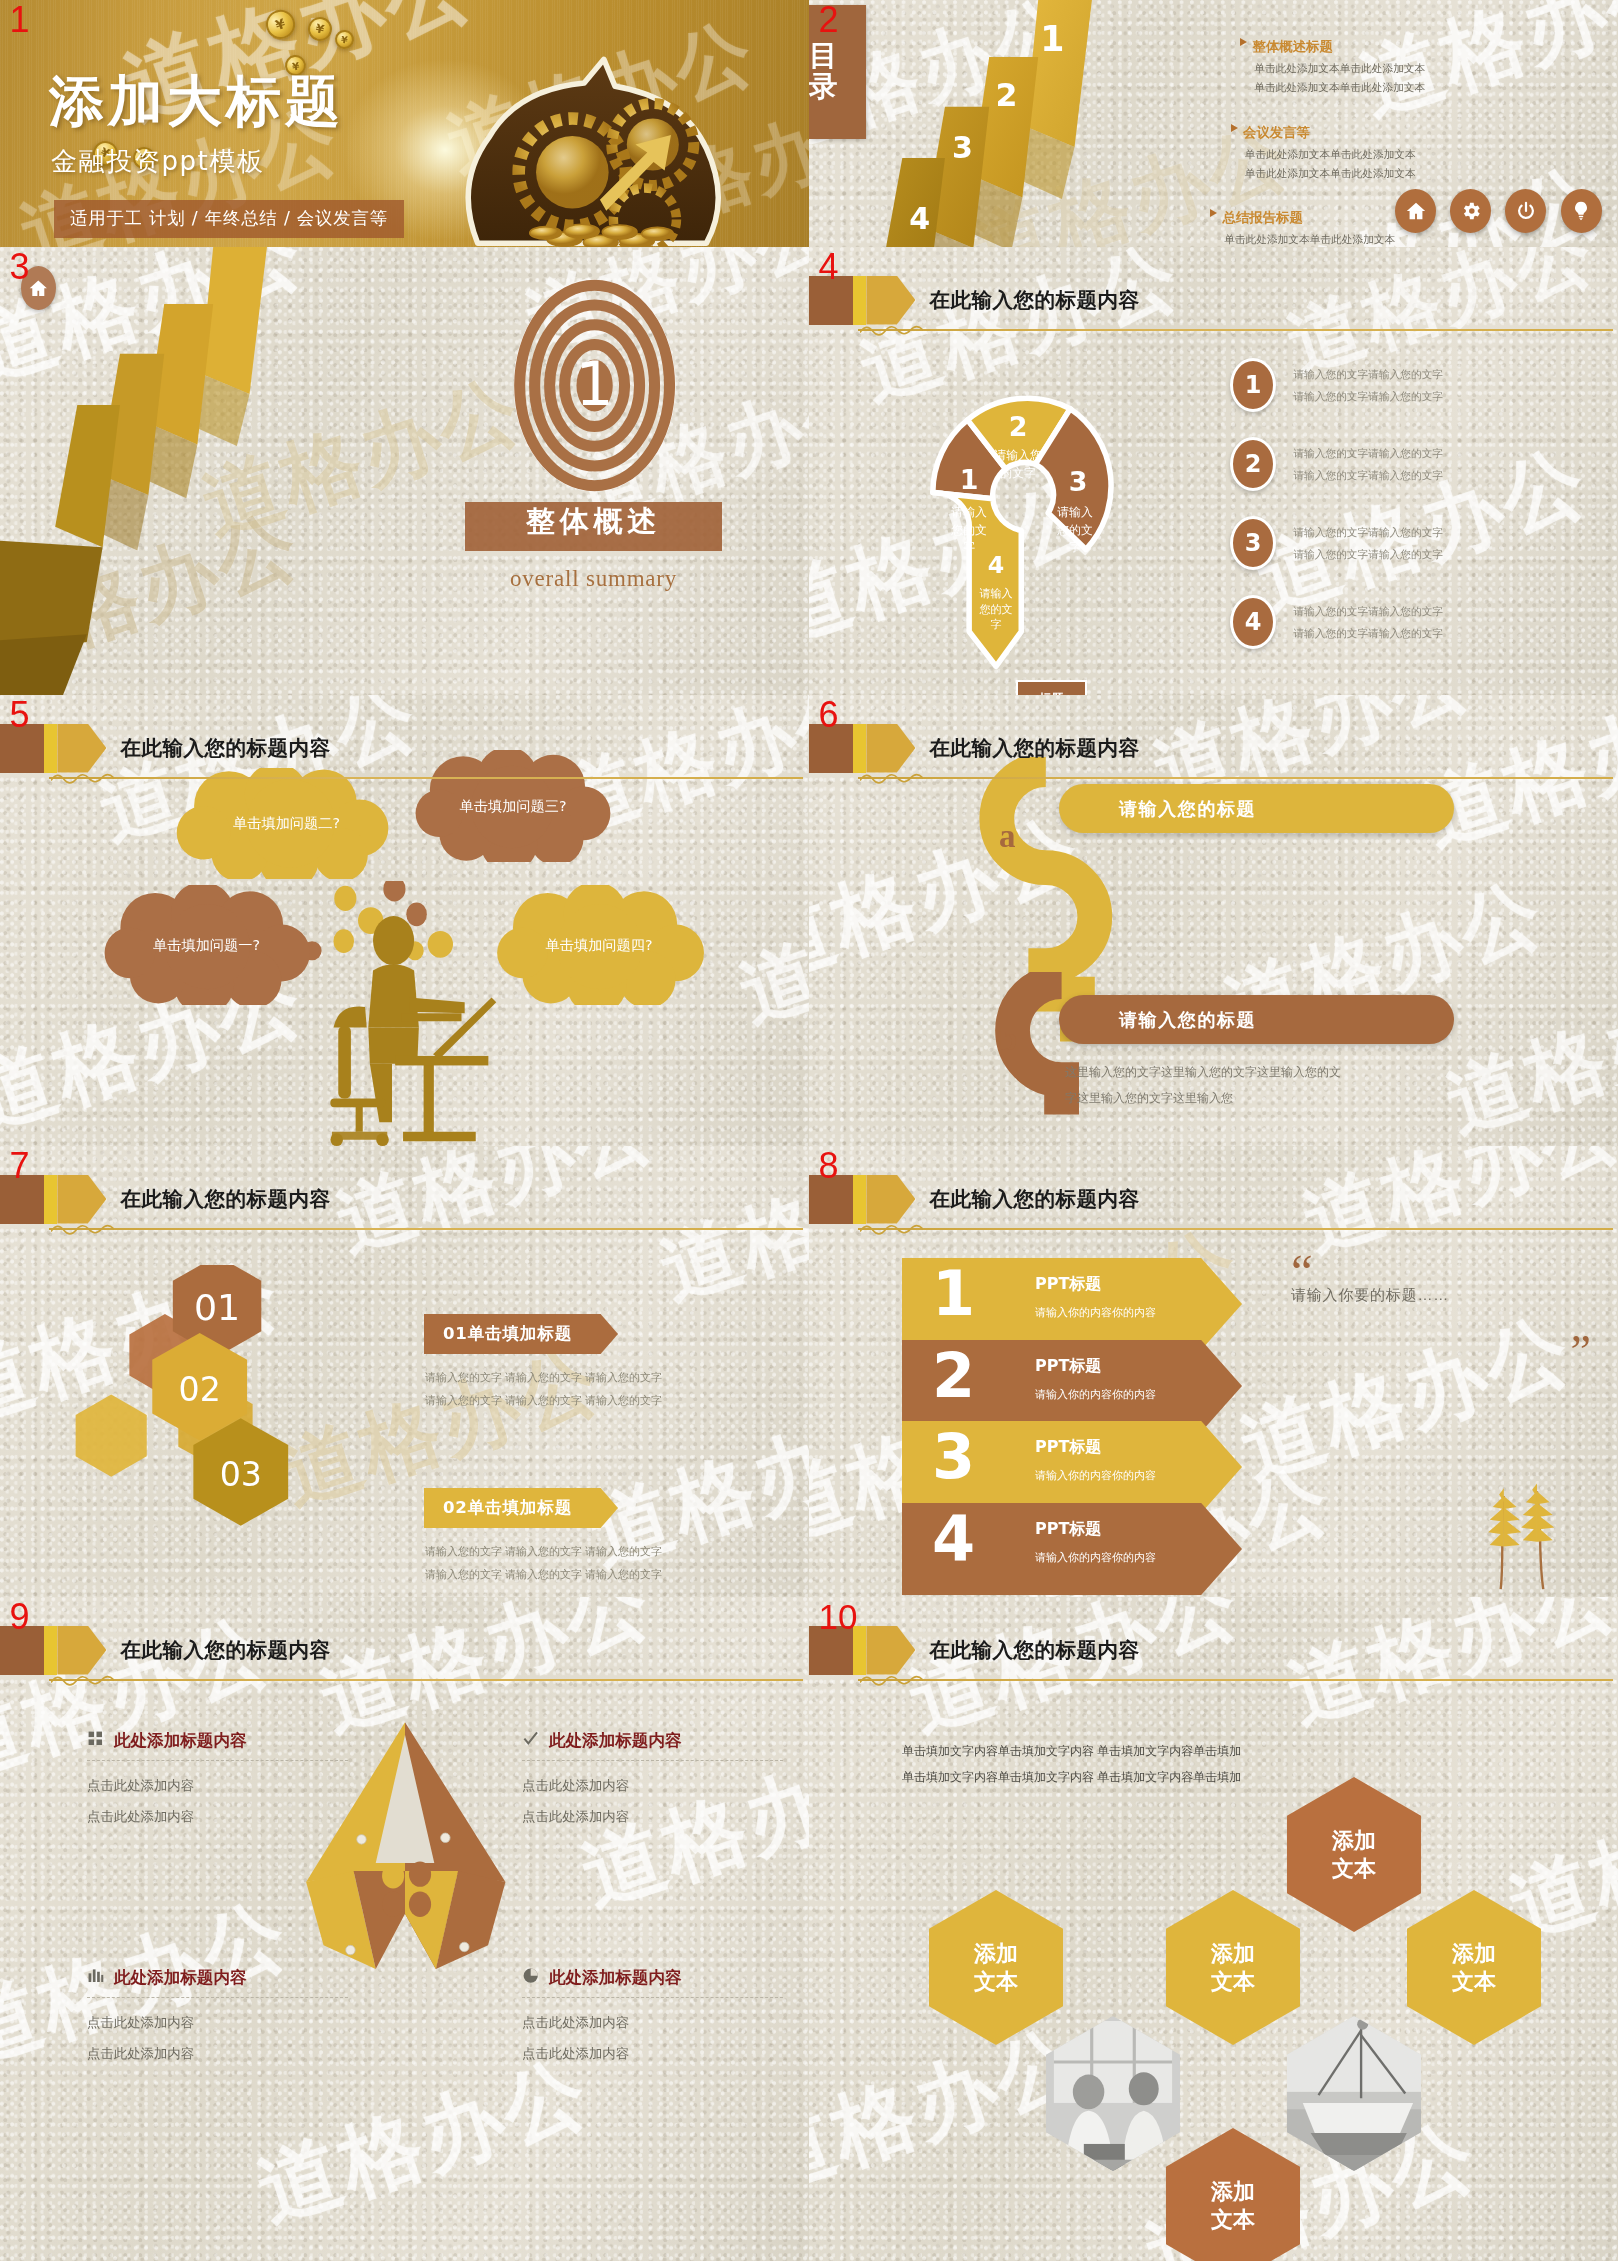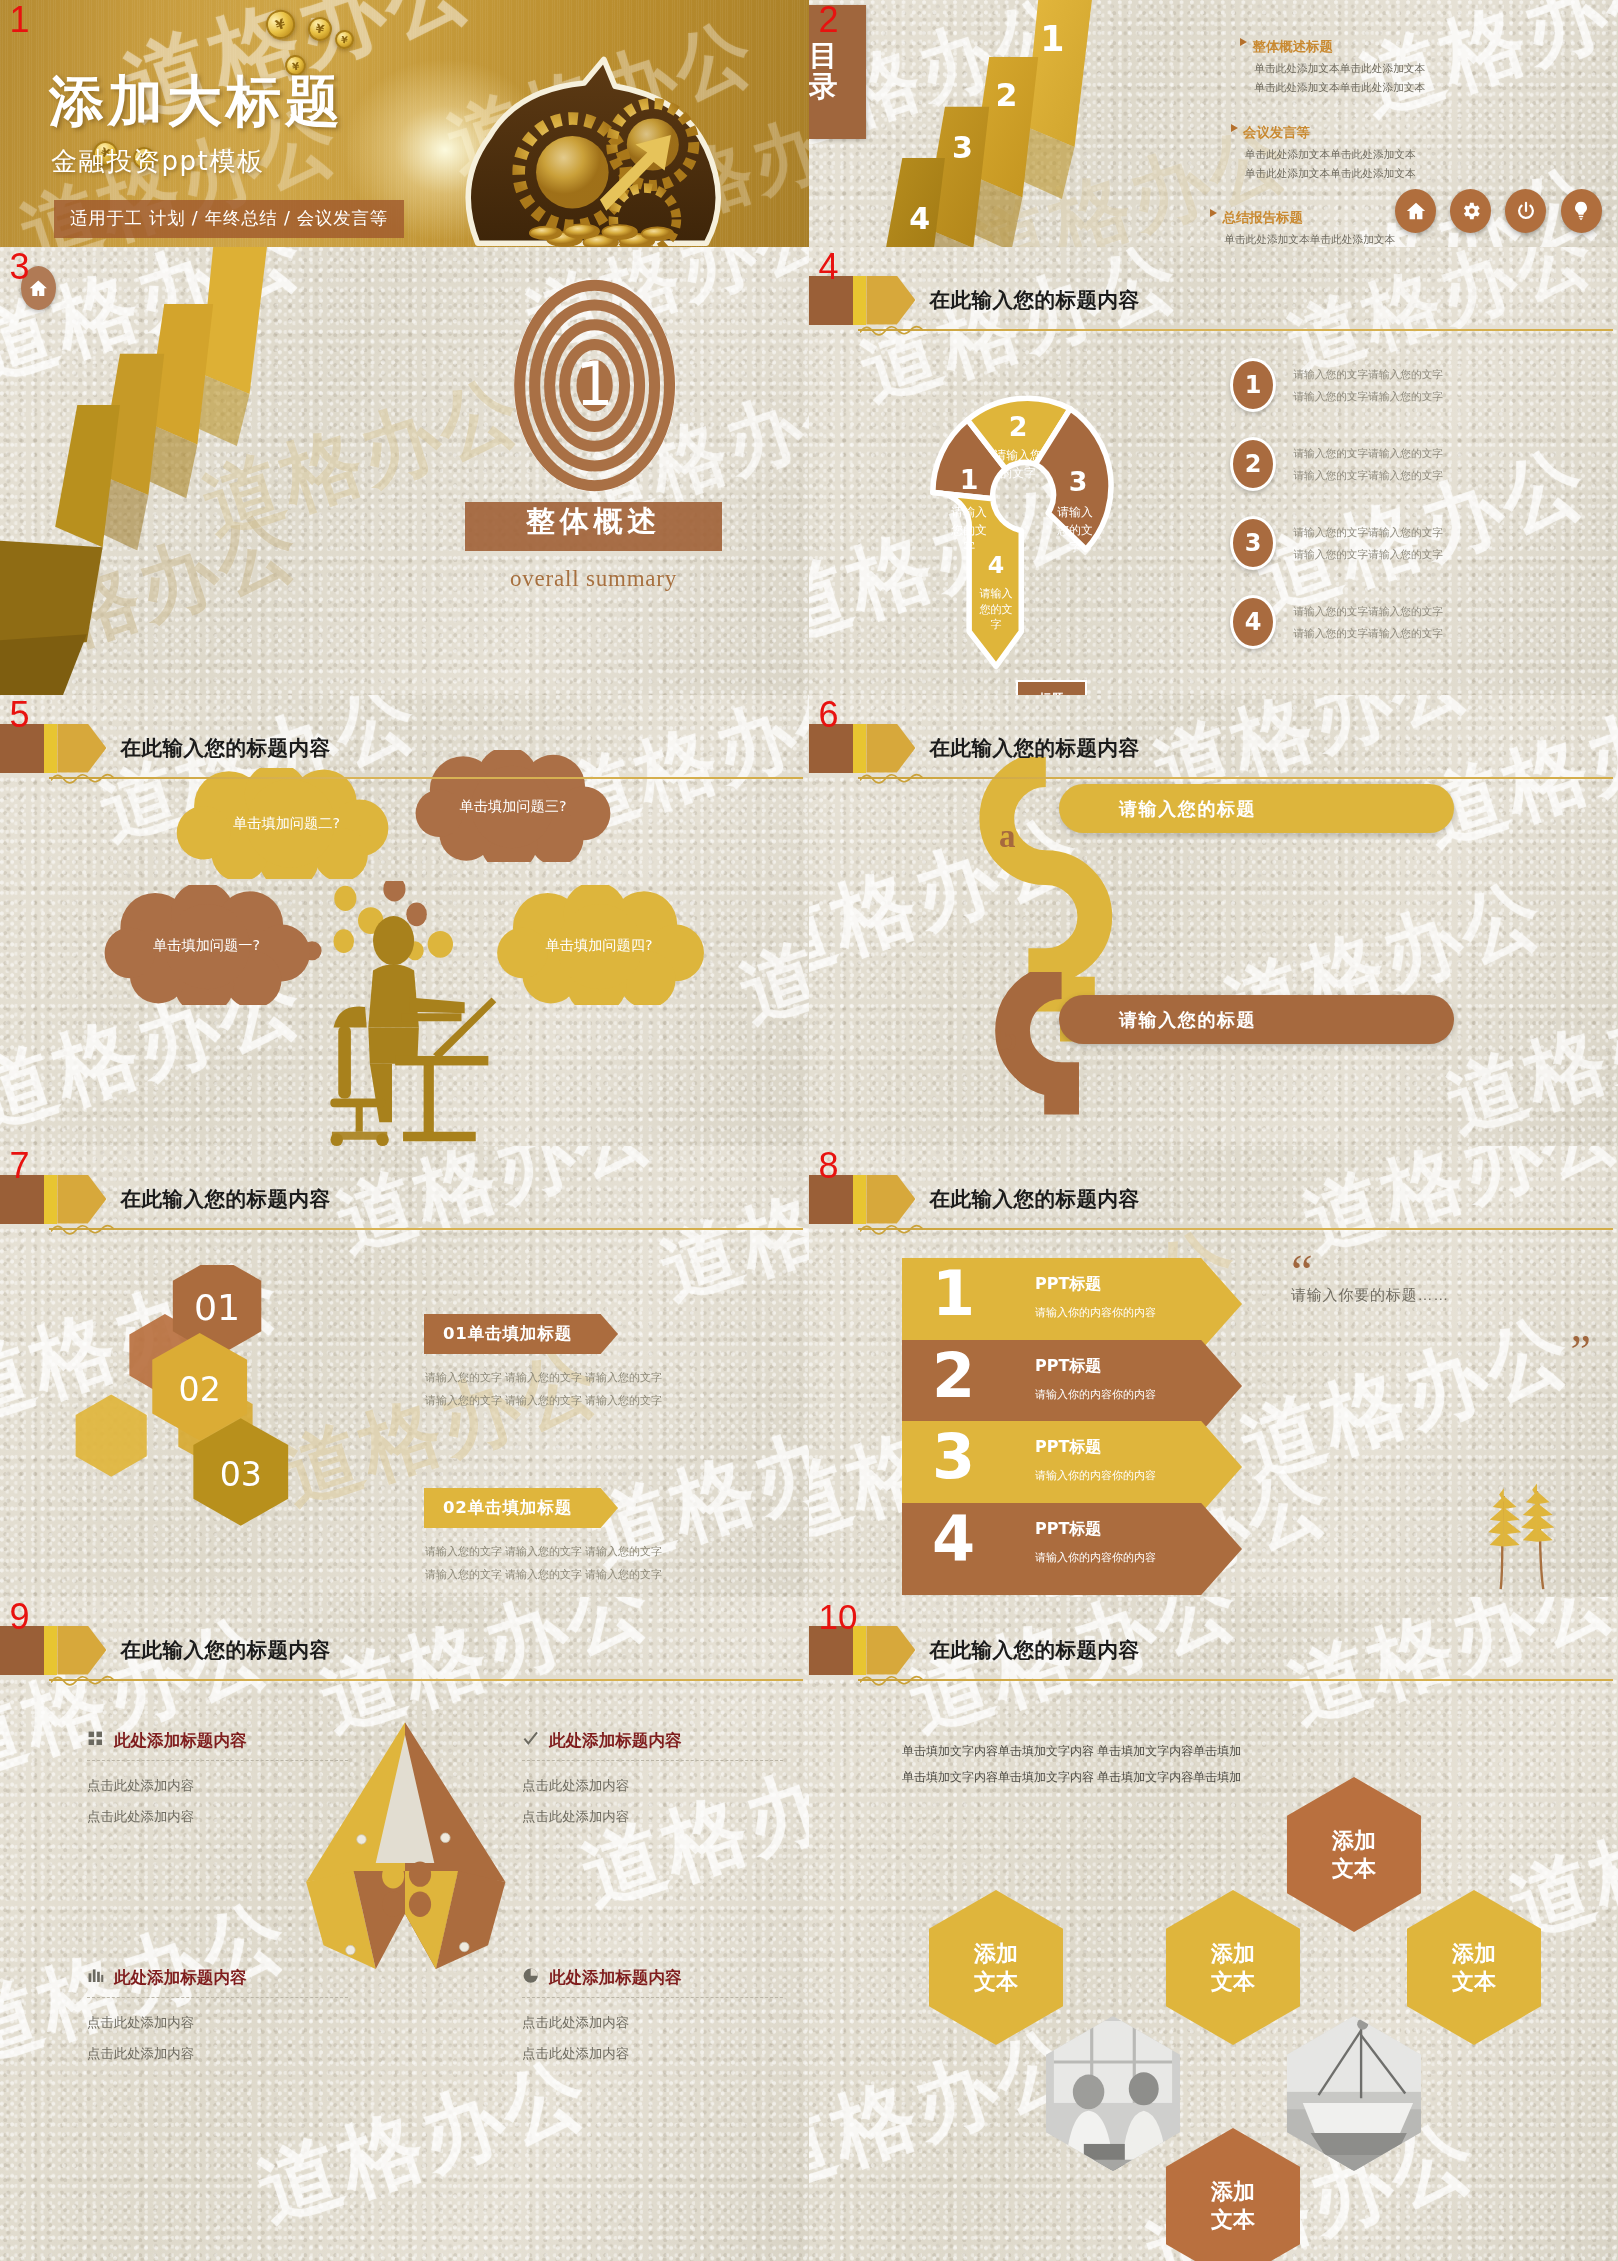--- a/index.html
+++ b/index.html
@@ -726,20 +726,24 @@
   </div>
   <div class="s6-letter" style="left:190px;top:123px;color:#a6693e">a</div>
 
   <svg class="s6-sh" style="left:134px;top:277px;width:253px;height:182px" viewBox="0 0 320 230">
     <path d="M150 12 A62 62 0 1 0 150 136 L150 180" fill="none" stroke="#a6693e" stroke-width="44" stroke-linecap="butt"></path>
   </svg>
   <div class="s6-pill" style="left:250px;top:300px;width:395px;background:#a6693e">
     <span>请输入您的标题</span>
   </div>
   <div class="s6-letter" style="left:190px;top:326px;color:#a6693e">b</div>
+  <div class="s6-body" style="left:256px;top:364px;width:372px">
+    <div>这里输入您的文字这里输入您的文字这里输入您的文</div>
+    <div>字这里输入您的文字这里输入您</div>
+  </div>
 </div>
 
 <div class="slide gap-r">
   <div class="paper"></div>
   <div class="wm">
     <span style="left:332px;top:-24px;font-size:79px;opacity:.85">道格办公</span>
     <span style="left:656px;top:24px;font-size:79px;opacity:.85">道格办公</span>
     <span style="left:-55px;top:142px;font-size:82px;opacity:.9">道格办公</span>
     <span style="left:277px;top:229px;font-size:79px;opacity:.6;color:rgba(218,200,150,.85)">道格办公</span>
     <span style="left:585px;top:285px;font-size:82px;opacity:.9">道格办公</span>

